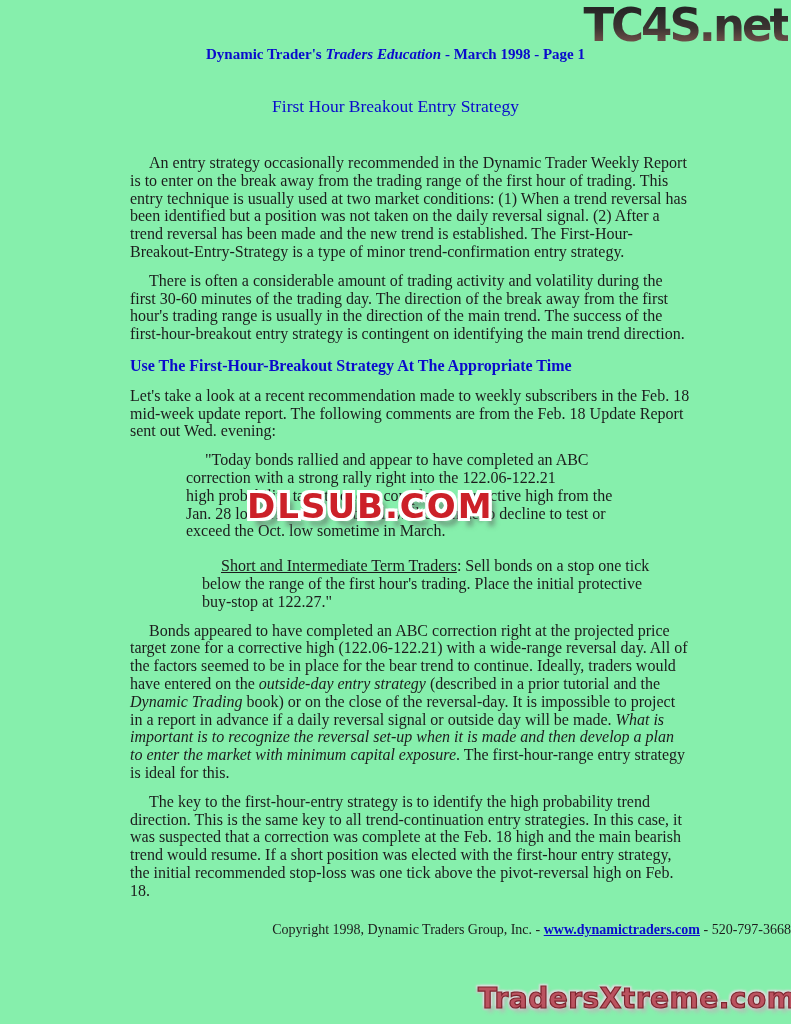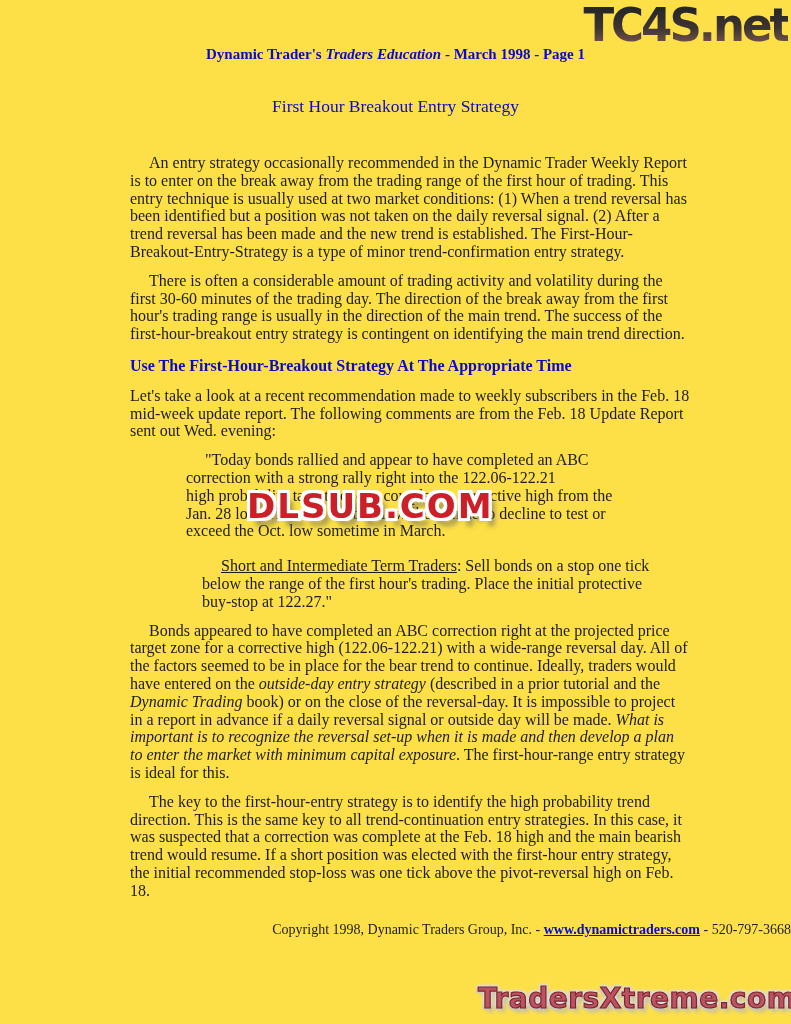--- a/index.html
+++ b/index.html
@@ -9,21 +9,21 @@
     --tx_red:#bb5360;
     --tx_outline:#7d252e;
     --tc4s_top:#262626;
     --tc4s_bottom:#8a5f55;
   }
   *{margin:0;padding:0;box-sizing:border-box;}
   html,body{background:#e9e9e9;}
   .page{
     position:relative;
     width:791px;height:1024px;
-    background:#fde047;
+    background:#86efac;
     overflow:hidden;
     font-family:"Liberation Serif", serif;
     color:var(--ink);
     margin:0 auto;
   }
   
   .header-line{
     margin-top:46px;
     text-align:center;
     color:var(--blue);

